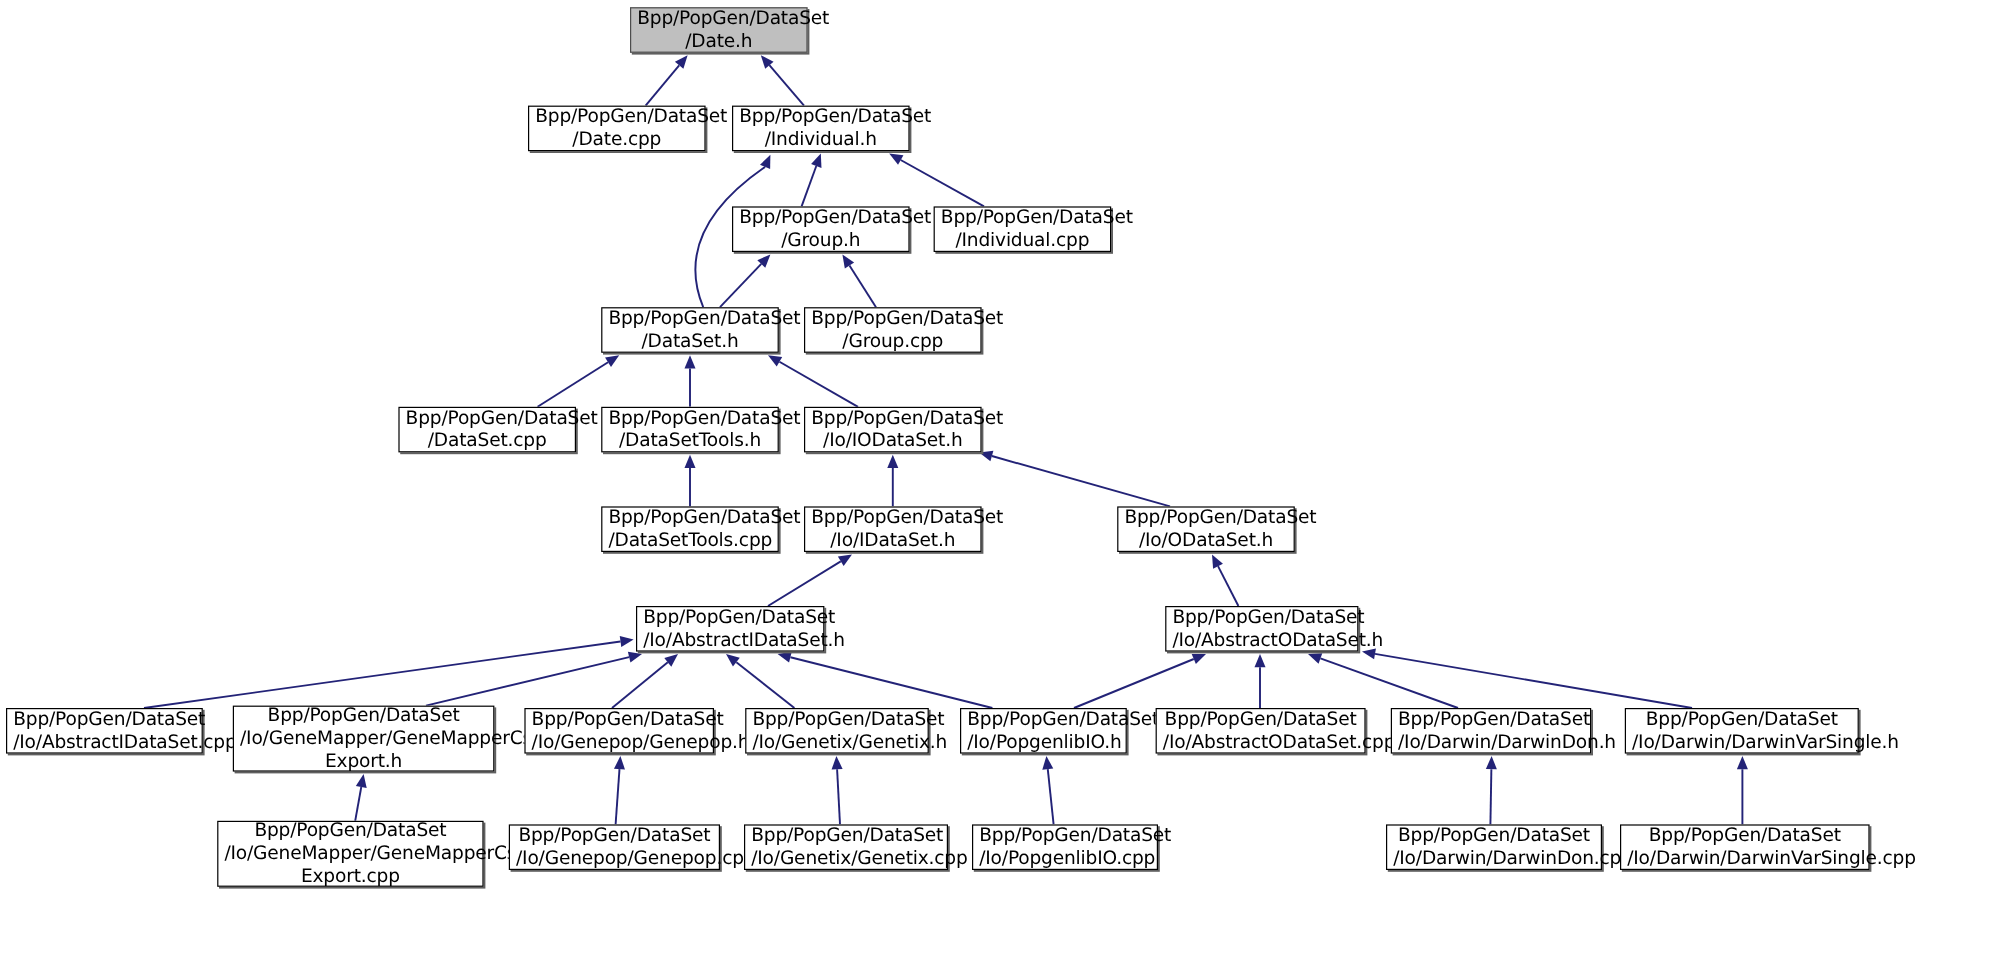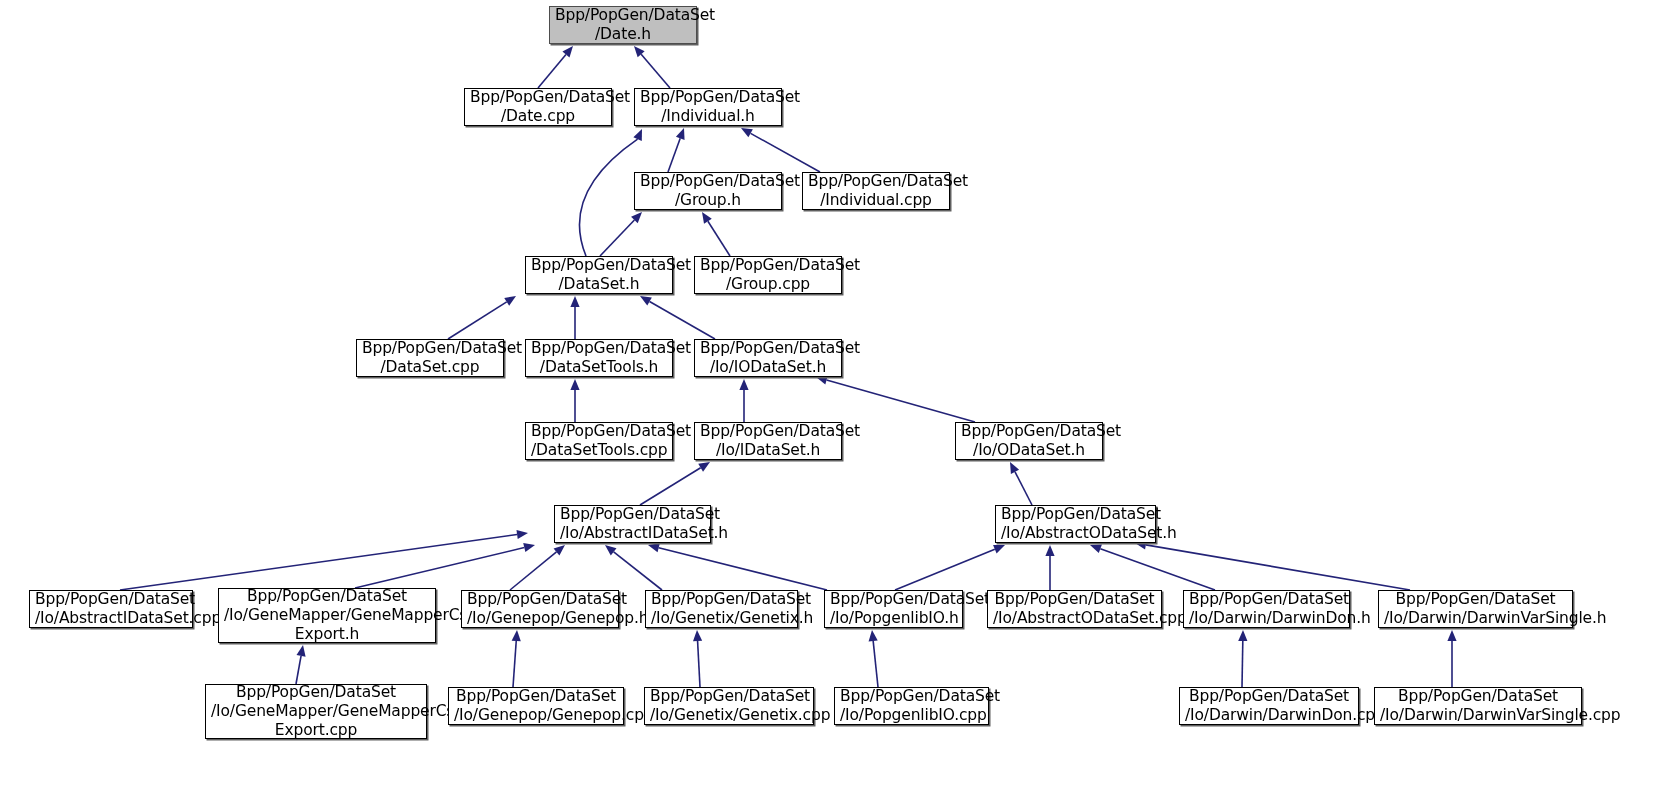--- a/index.html
+++ b/index.html
@@ -38,21 +38,20 @@
     align-items: center;
     justify-content: center;
     text-align: center;
     font-size: 15.5px;
     line-height: 19px;
     color: #000000;
     letter-spacing: -0.15px;
     white-space: pre-line;
     padding: 0 5px;
     box-shadow: 1.5px 1.5px 0 0 #606060;
-    margin-left: 24px;
   }
   .gnode.root {
     background: #bfbfbf;
     border: 1px solid #4d4d4d;
     box-shadow: 1.5px 1.5px 0 0 #606060;
   }
   .gnode-label {
     display: block;
     width: 100%;
     white-space: pre-line;

